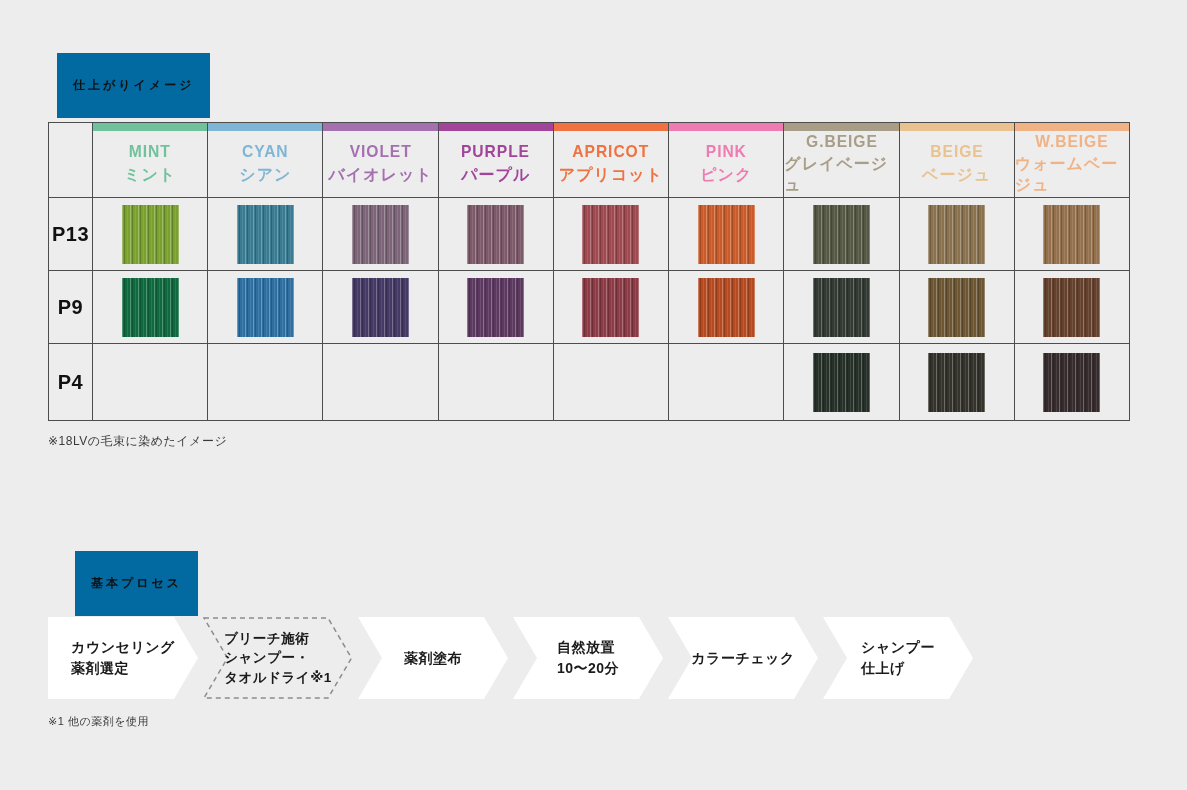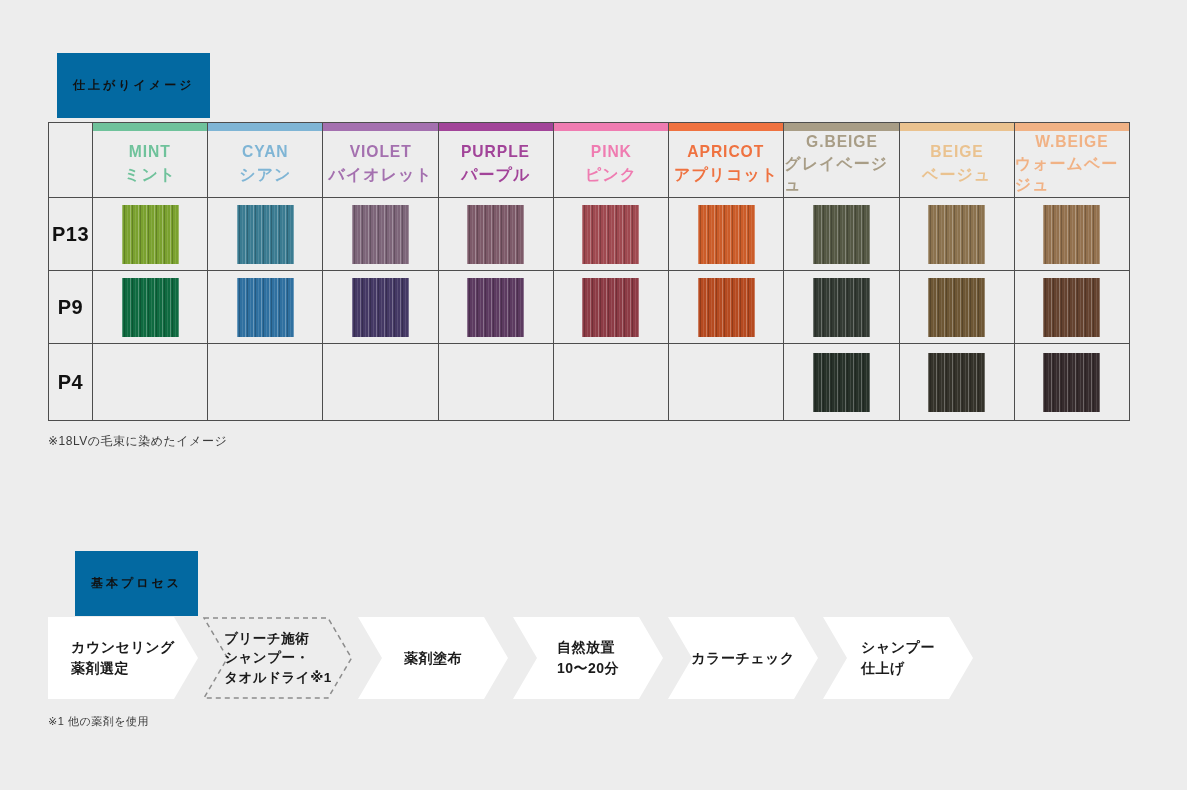--- a/index.html
+++ b/index.html
@@ -92,28 +92,28 @@
     <div class="hbar" style="background-color: rgb(164, 112, 175);"></div>
     <div class="hname" style="color: rgb(164, 112, 175);">VIOLET</div>
     <div class="hsub" style="color: rgb(164, 112, 175);">バイオレット</div>
   </div>
   <div class="hcell">
     <div class="hbar" style="background-color: rgb(162, 68, 153);"></div>
     <div class="hname" style="color: rgb(162, 68, 153);">PURPLE</div>
     <div class="hsub" style="color: rgb(162, 68, 153);">パープル</div>
   </div>
   <div class="hcell">
+    <div class="hbar" style="background-color: rgb(239, 114, 64);"></div>
+    <div class="hname" style="color: rgb(239, 114, 64);">APRICOT</div>
+    <div class="hsub" style="color: rgb(239, 114, 64);">アプリコット</div>
+  </div>
+  <div class="hcell">
     <div class="hbar" style="background-color: rgb(239, 124, 177);"></div>
     <div class="hname" style="color: rgb(239, 124, 177);">PINK</div>
     <div class="hsub" style="color: rgb(239, 124, 177);">ピンク</div>
-  </div>
-  <div class="hcell">
-    <div class="hbar" style="background-color: rgb(239, 114, 64);"></div>
-    <div class="hname" style="color: rgb(239, 114, 64);">APRICOT</div>
-    <div class="hsub" style="color: rgb(239, 114, 64);">アプリコット</div>
   </div>
   <div class="hcell">
     <div class="hbar" style="background-color: rgb(168, 157, 134);"></div>
     <div class="hname" style="color: rgb(168, 157, 134);">G.BEIGE</div>
     <div class="hsub" style="color: rgb(168, 157, 134);">グレイベージュ</div>
   </div>
   <div class="hcell">
     <div class="hbar" style="background-color: rgb(234, 194, 143);"></div>
     <div class="hname" style="color: rgb(234, 194, 143);">BEIGE</div>
     <div class="hsub" style="color: rgb(234, 194, 143);">ベージュ</div>

